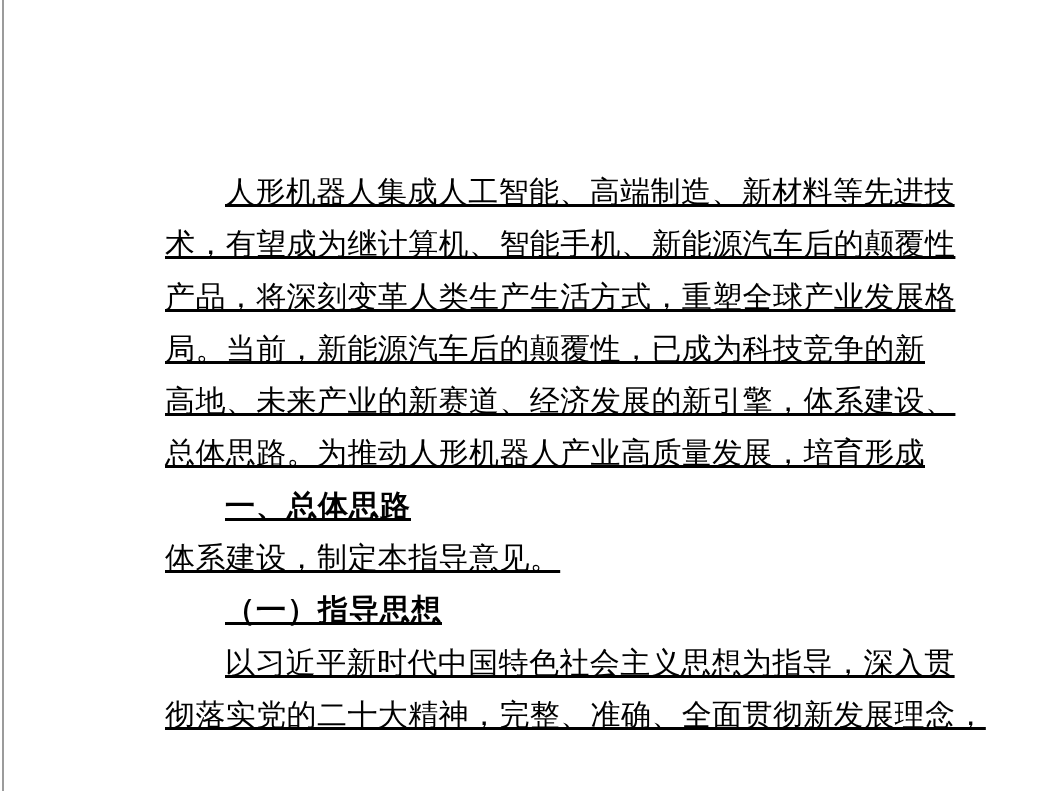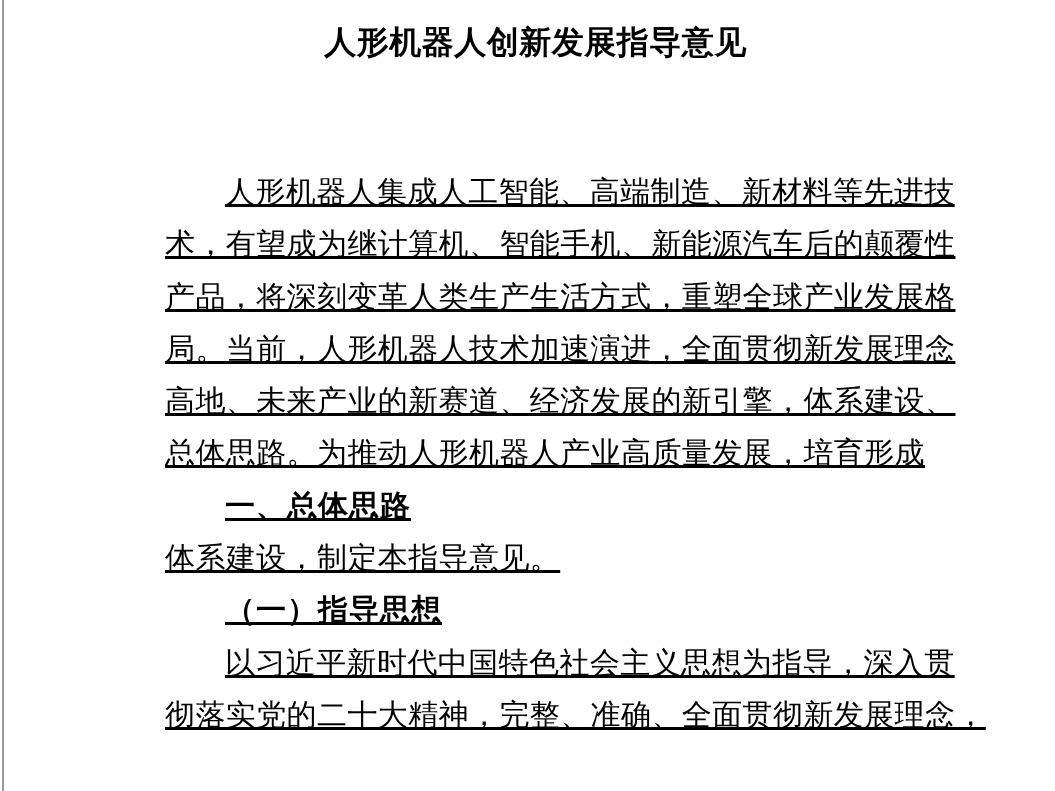--- a/index.html
+++ b/index.html
@@ -61,26 +61,25 @@
   .line.heading2 {
     font-weight: bold;
     letter-spacing: 1px;
   }
 </style>
 </head>
 <body>
 
 <div id="screen" style="background: rgb(255, 255, 255); color: rgb(0, 0, 0);">
   <div class="page-edge" style="background: rgb(155, 155, 155);"></div>
-  <div class="doc-title">人形机器人创新发展指导意见</div>
   <div class="doc-body" id="doc-body">
       <div class="line body indent">人形机器人集成人工智能、高端制造、新材料等先进技</div>
       <div class="line body">术，有望成为继计算机、智能手机、新能源汽车后的颠覆性</div>
       <div class="line body">产品，将深刻变革人类生产生活方式，重塑全球产业发展格</div>
-      <div class="line body">局。当前，人形机器人技术加速演进，全面贯彻新发展理念</div>
+      <div class="line body">局。当前，新能源汽车后的颠覆性，已成为科技竞争的新</div>
       <div class="line body">高地、未来产业的新赛道、经济发展的新引擎，体系建设、</div>
       <div class="line body">总体思路。为推动人形机器人产业高质量发展，培育形成</div>
       <div class="line heading1 indent">一、总体思路</div>
       <div class="line body">体系建设，制定本指导意见。</div>
       <div class="line heading2 indent">（一）指导思想</div>
       <div class="line body indent">以习近平新时代中国特色社会主义思想为指导，深入贯</div>
       <div class="line body">彻落实党的二十大精神，完整、准确、全面贯彻新发展理念，</div>
     </div>
 </div>
 

